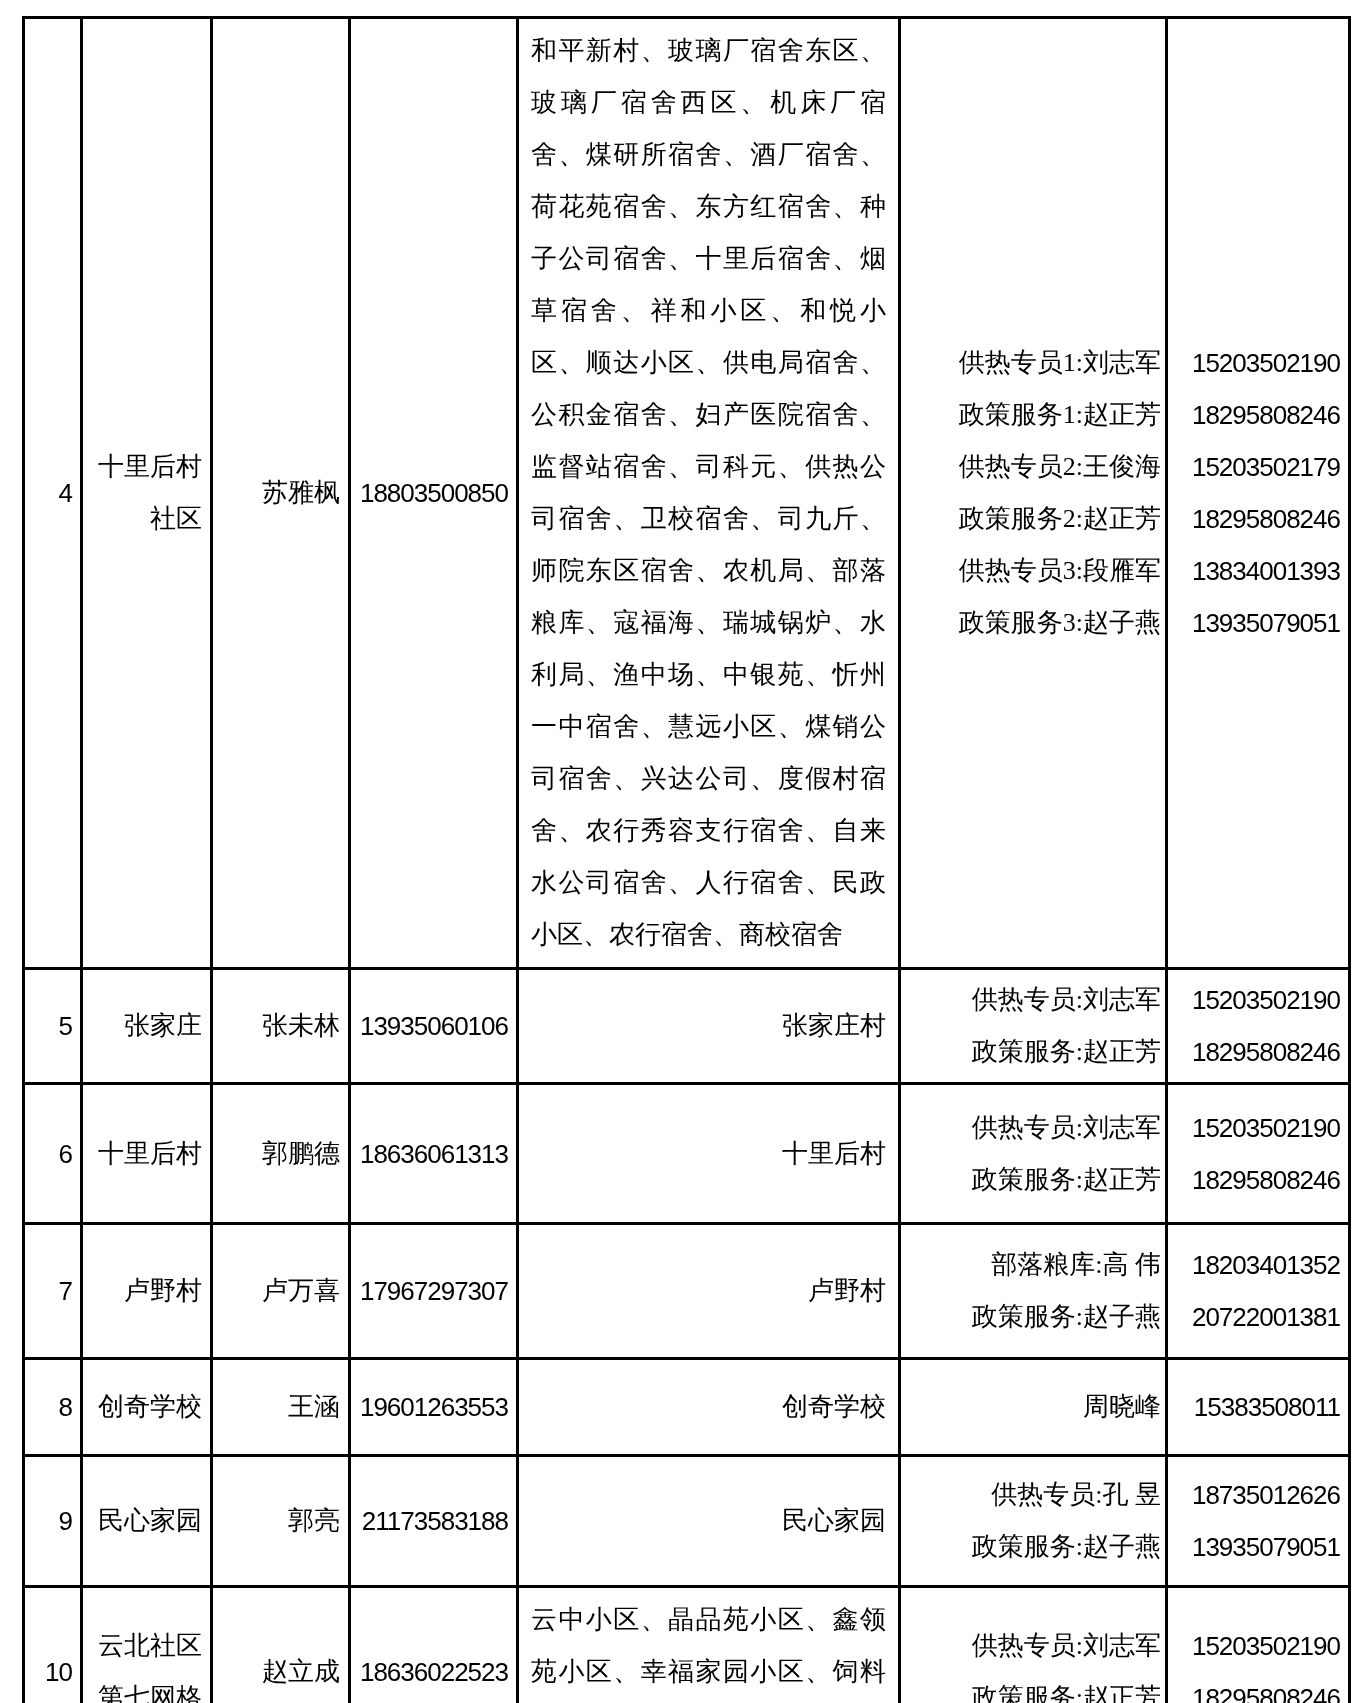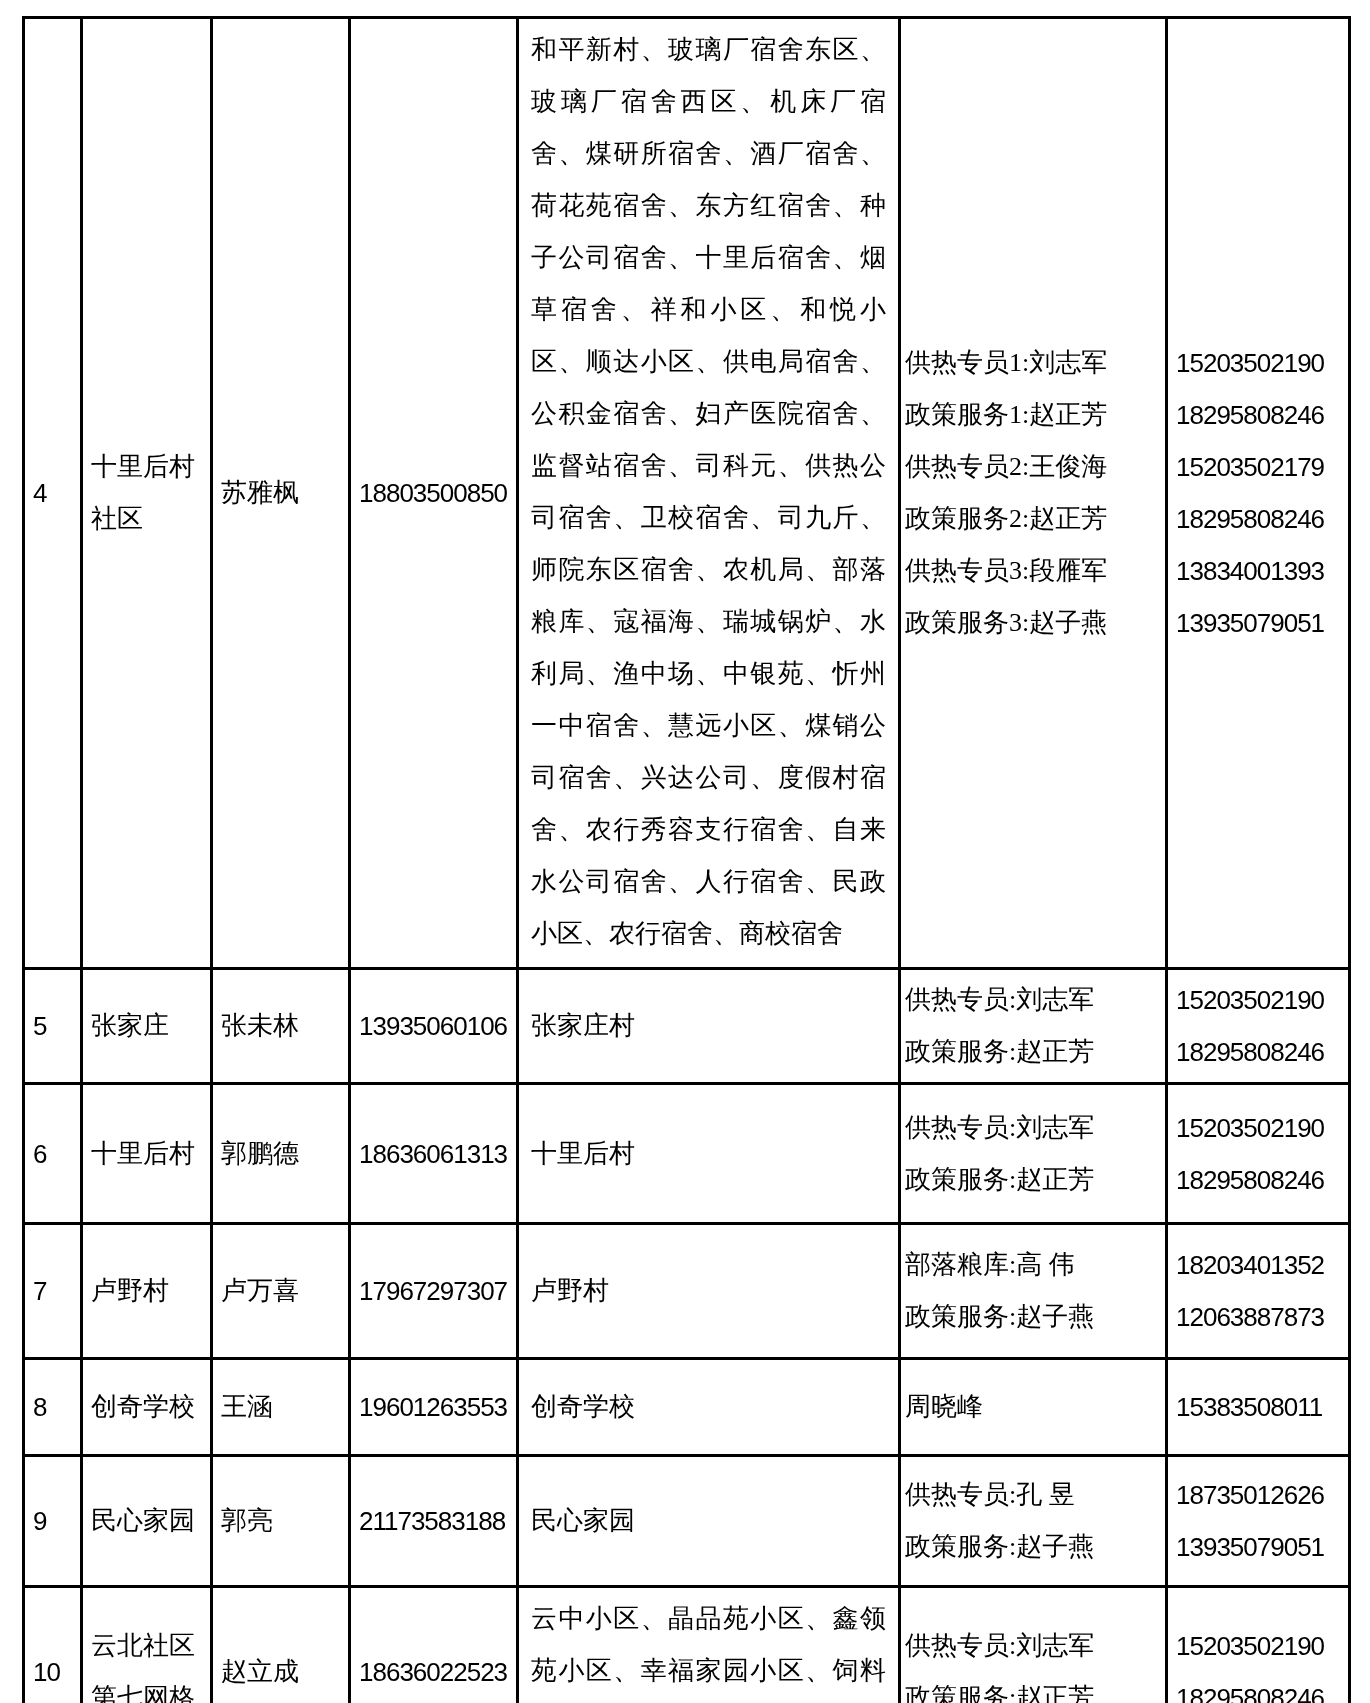--- a/index.html
+++ b/index.html
@@ -13,21 +13,21 @@
   table.doc-table {
     border-collapse: collapse;
     table-layout: fixed;
     width: 1326px;
     margin: 16px 0 0 22px;
     background: #ffffff;
   }
   td {
     border: 3px solid #000000;
     vertical-align: middle;
-    text-align: left;
+    text-align: right;
     font-family: "Liberation Serif", "DejaVu Serif", serif;
     font-size: 26px;
     color: #000000;
     line-height: 2.0;
     padding: 4px 8px;
     white-space: pre-line;
     overflow: hidden;
   }
   
   .num-font {
@@ -35,21 +35,20 @@
     font-weight: 400;
     letter-spacing: -1px;
     white-space: pre;
   }
   td.c-contacts { white-space: pre; padding: 4px 4px; }
   td.c-cov { padding: 6px 12px; }
   td.c-cov.just {
     text-align: justify;
     text-align-last: left;
     text-justify: inter-ideograph;
-    font-family: Liberation Mono, monospace;
   }
   
   tbody tr:nth-child(1) { height: 929px; }
   tbody tr:nth-child(2) { height: 108px; }
   tbody tr:nth-child(3) { height: 140px; }
   tbody tr:nth-child(4) { height: 135px; }
   tbody tr:nth-child(5) { height: 97px;  }
   tbody tr:nth-child(6) { height: 131px; }
   tbody tr:nth-child(7) { height: 142px; }
 </style>
@@ -111,21 +110,21 @@
   </tr>
       <tr>
     <td class="c-num num-font">7</td>
     <td class="c-comm">卢野村</td>
     <td class="c-person">卢万喜</td>
     <td class="c-phone num-font">17967297307</td>
     <td class="c-cov">卢野村</td>
     <td class="c-contacts">部落粮库:高 伟
 政策服务:赵子燕</td>
     <td class="c-phones num-font">18203401352
-12063887873</td>
+20722001381</td>
   </tr>
       <tr>
     <td class="c-num num-font">8</td>
     <td class="c-comm">创奇学校</td>
     <td class="c-person">王涵</td>
     <td class="c-phone num-font">19601263553</td>
     <td class="c-cov">创奇学校</td>
     <td class="c-contacts">周晓峰</td>
     <td class="c-phones num-font">15383508011</td>
   </tr>

